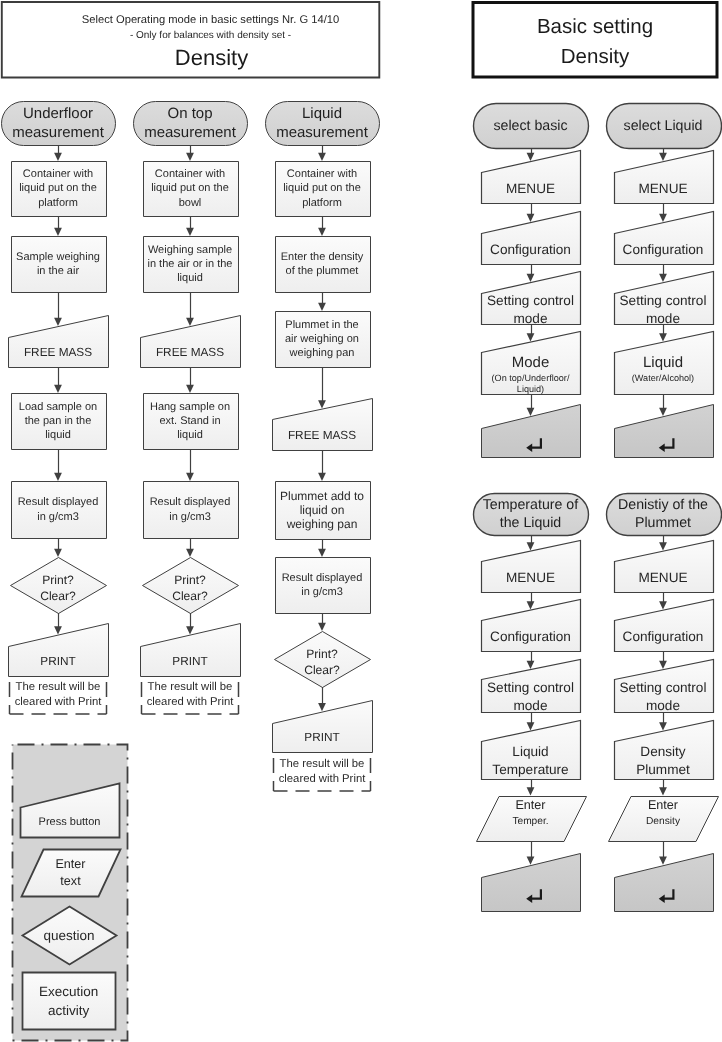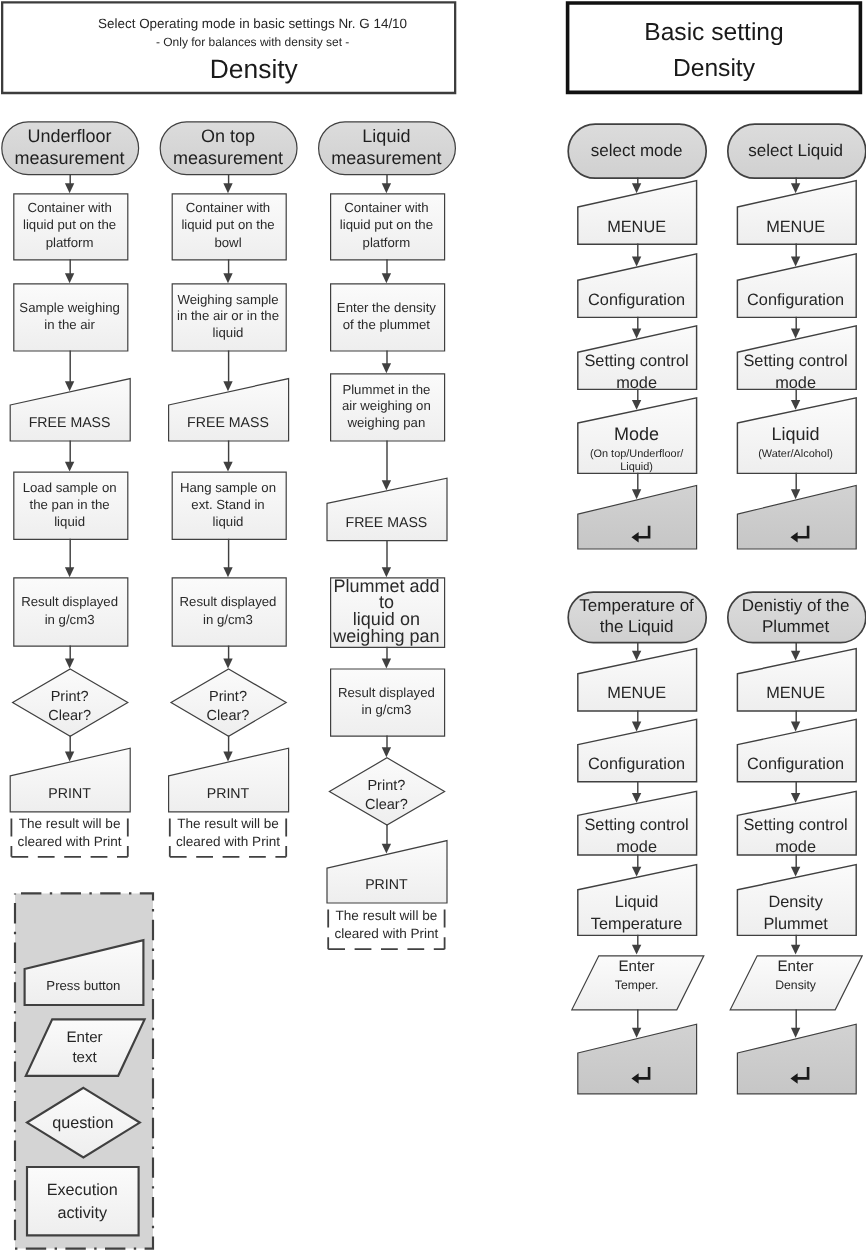--- a/index.html
+++ b/index.html
@@ -230,39 +230,39 @@
 measurement</span></div>
     <div class="lbl" style="left: 274.5px; top: 161px; width: 95px; height: 55px; font-size: 11px; line-height: 14.2px;"><span>Container with
 liquid put on the
 platform</span></div>
     <div class="lbl" style="left: 274.5px; top: 236px; width: 95px; height: 56px; font-size: 11px; line-height: 14.2px;"><span>Enter the density
 of the plummet</span></div>
     <div class="lbl" style="left: 274.5px; top: 311px; width: 95px; height: 56px; font-size: 11px; line-height: 14.2px;"><span>Plummet in the
 air weighing on
 weighing pan</span></div>
     <div class="lbl" style="left: 272px; top: 419px; width: 100px; height: 31px; font-size: 11.8px; line-height: 18px; color: rgb(38, 38, 38);"><span>FREE MASS</span></div>
-    <div class="lbl" style="left: 274.5px; top: 481px; width: 95px; height: 58px; font-size: 15px; line-height: 14.2px;"><span>Plummet add to
+    <div class="lbl" style="left: 274.5px; top: 481px; width: 95px; height: 58px; font-size: 12px; line-height: 14.2px;"><span>Plummet add to
 liquid on
 weighing pan</span></div>
     <div class="lbl" style="left: 274.5px; top: 557px; width: 95px; height: 56px; font-size: 11px; line-height: 14.2px;"><span>Result displayed
 in g/cm3</span></div>
     <div class="lbl" style="left: 274.5px; top: 635px; width: 95px; height: 56px; font-size: 12.1px; line-height: 15.8px; color: rgb(38, 38, 38);"><span>Print?
 Clear?</span></div>
     <div class="lbl" style="left: 272px; top: 722.5px; width: 100px; height: 29.5px; font-size: 11.8px; line-height: 18px; color: rgb(38, 38, 38);"><span>PRINT</span></div>
     <div class="lbl" style="left: 273.5px; top: 752px; width: 97px; height: 39px; font-size: 11.3px; line-height: 15px;"><span>The result will be
 cleared with Print</span></div>
     <div class="lbl" style="left: 20px; top: 806.5px; width: 99px; height: 30px; font-size: 11px; line-height: 18px; color: rgb(38, 38, 38);"><span>Press button</span></div>
     <div class="lbl" style="left: 21px; top: 849px; width: 99px; height: 47px; font-size: 12.6px; line-height: 17px; color: rgb(38, 38, 38);"><span>Enter
 text</span></div>
     <div class="lbl" style="left: 19px; top: 907px; width: 100px; height: 58px; font-size: 13.5px; line-height: 13.6px; color: rgb(38, 38, 38);"><span>question</span></div>
     <div class="lbl" style="left: 21.8px; top: 972px; width: 93.5px; height: 57px; font-size: 13.5px; line-height: 19px; color: rgb(38, 38, 38);"><span>Execution
 activity</span></div>
     <div class="lbl" style="left: 473px; top: 12px; width: 244px; height: 30px; font-size: 20.5px; line-height: 30px; color: rgb(26, 26, 26);"><span>Basic setting</span></div>
     <div class="lbl" style="left: 473px; top: 42px; width: 244px; height: 30px; font-size: 20.5px; line-height: 30px; color: rgb(26, 26, 26);"><span>Density</span></div>
-    <div class="lbl" style="left: 469px; top: 103px; width: 123px; height: 45px; font-size: 14.2px; line-height: 18px; color: rgb(31, 31, 31);"><span>select mode</span></div>
+    <div class="lbl" style="left: 469px; top: 103px; width: 123px; height: 45px; font-size: 14.2px; line-height: 18px; color: rgb(31, 31, 31);"><span>select basic</span></div>
     <div class="lbl" style="left: 481px; top: 173px; width: 99px; height: 31px; font-size: 13.6px; line-height: 18px; color: rgb(38, 38, 38);"><span>MENUE</span></div>
     <div class="lbl" style="left: 481px; top: 234px; width: 99px; height: 31px; font-size: 13.6px; line-height: 18px; color: rgb(38, 38, 38);"><span>Configuration</span></div>
     <div class="lbl" style="left: 481px; top: 294px; width: 99px; height: 31px; font-size: 13.6px; line-height: 18px; color: rgb(38, 38, 38);"><span>Setting control
 mode</span></div>
     <div class="lbl" style="left: 476px; top: 352px; width: 109px; height: 42px; flex-direction: column; color: rgb(38, 38, 38);"><span style="font-size: 15px; line-height: 21px;">Mode</span><span style="font-size: 9.1px; line-height: 11.4px;">(On top/Underfloor/
 Liquid)</span></div>
     <div class="lbl" style="left: 601.5px; top: 103px; width: 123px; height: 45px; font-size: 14.2px; line-height: 18px; color: rgb(31, 31, 31);"><span>select Liquid</span></div>
     <div class="lbl" style="left: 613.5px; top: 173px; width: 99px; height: 31px; font-size: 13.6px; line-height: 18px; color: rgb(38, 38, 38);"><span>MENUE</span></div>
     <div class="lbl" style="left: 613.5px; top: 234px; width: 99px; height: 31px; font-size: 13.6px; line-height: 18px; color: rgb(38, 38, 38);"><span>Configuration</span></div>
     <div class="lbl" style="left: 613.5px; top: 294px; width: 99px; height: 31px; font-size: 13.6px; line-height: 18px; color: rgb(38, 38, 38);"><span>Setting control

